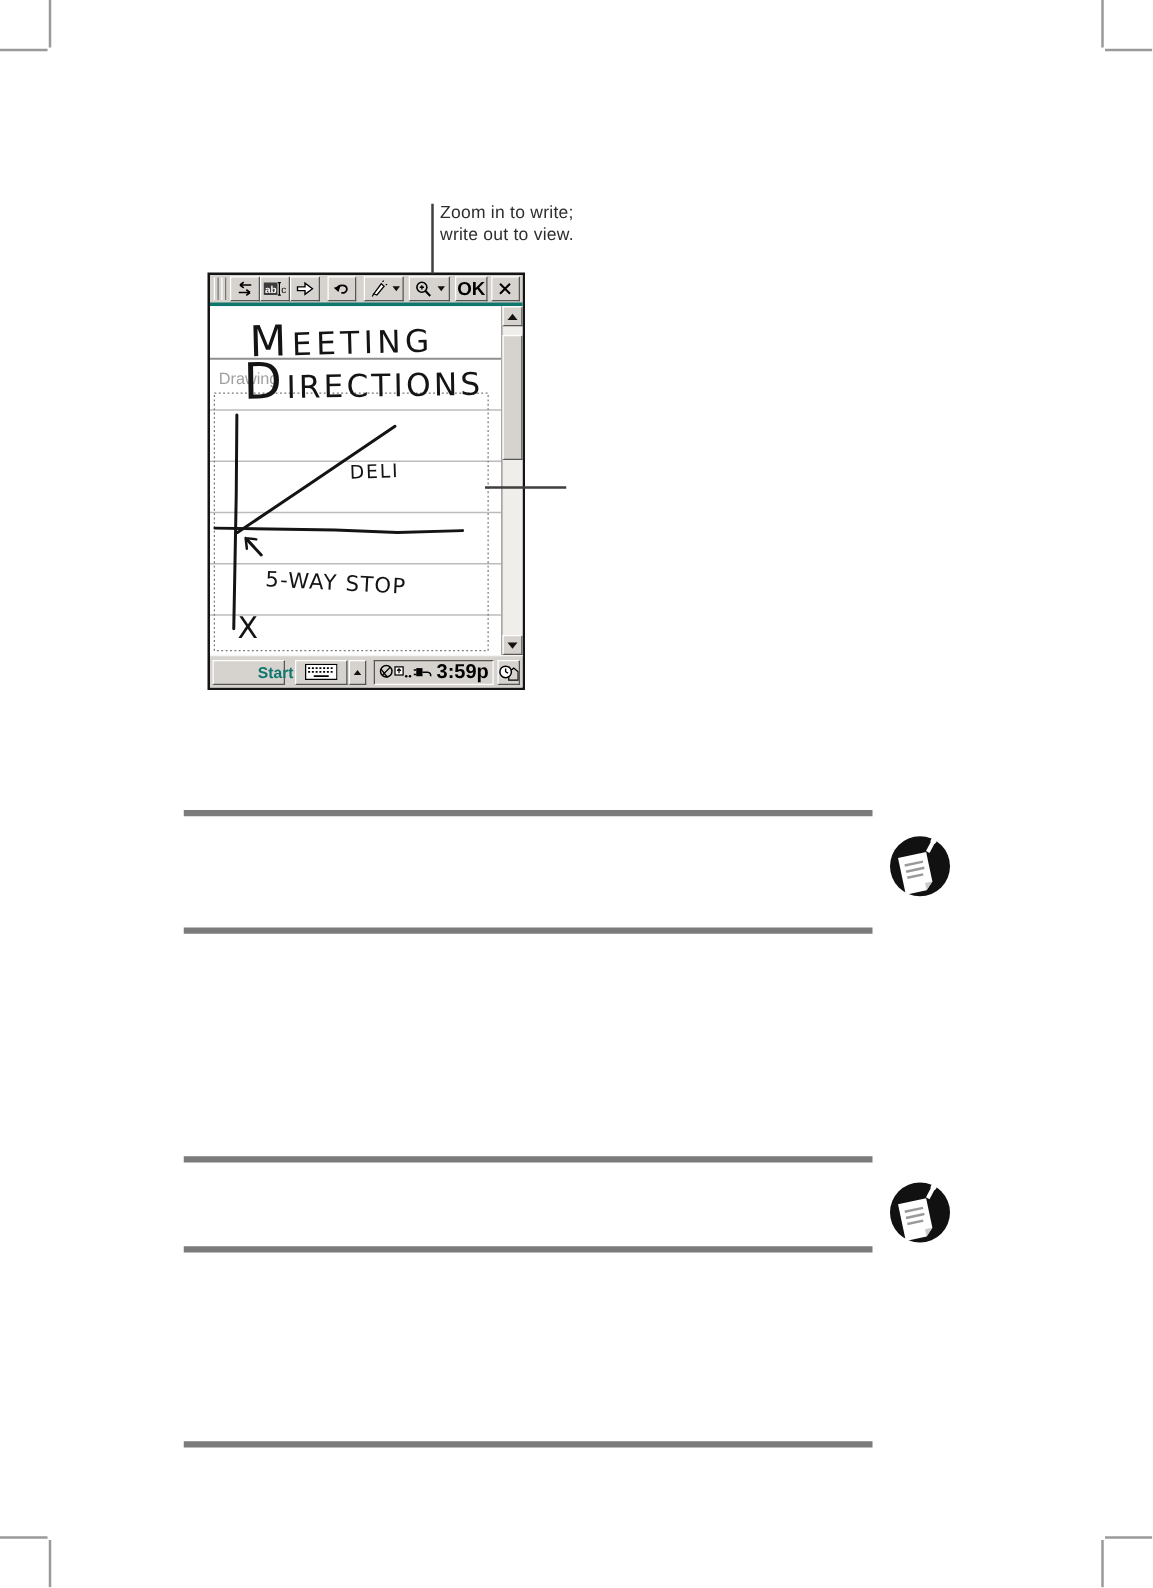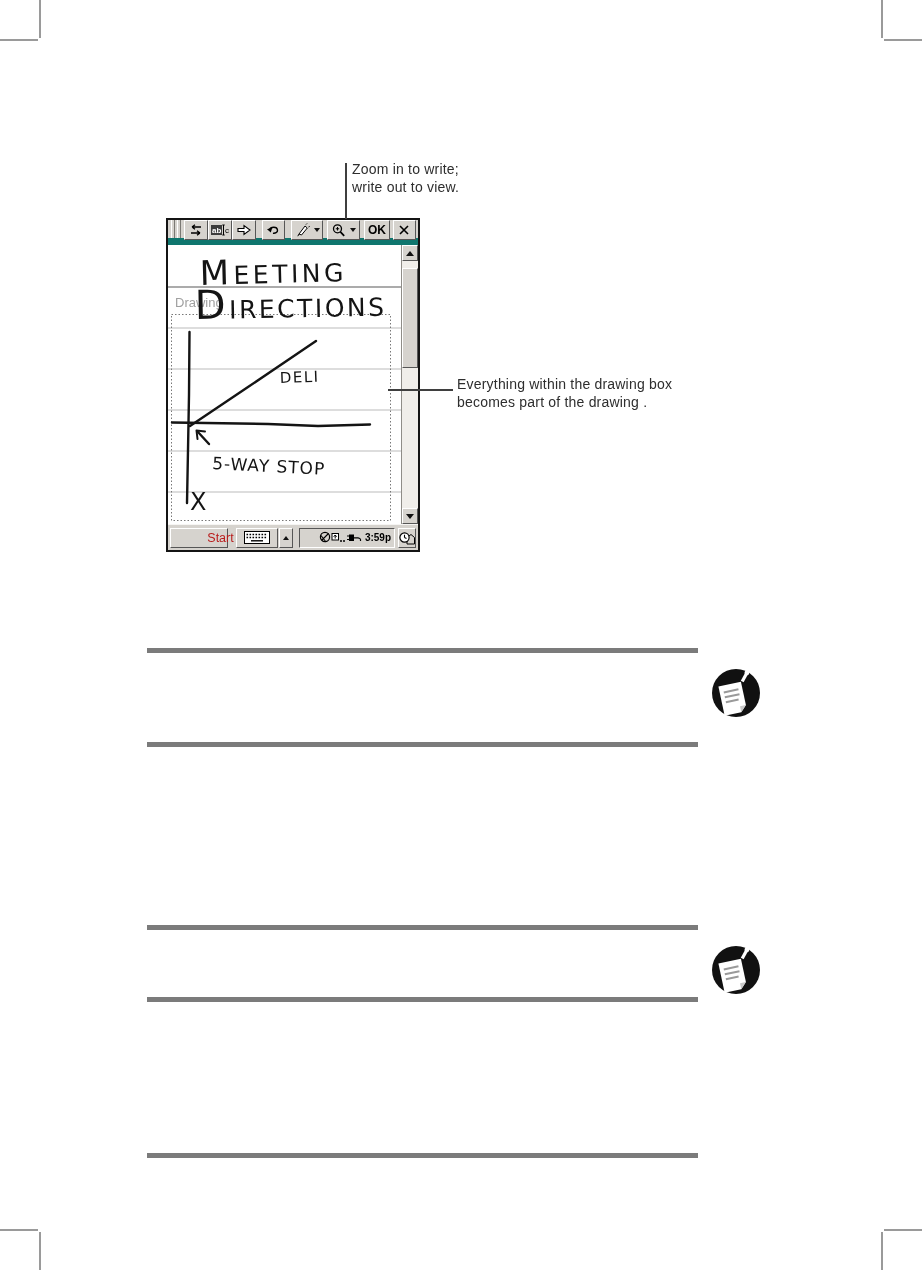--- a/index.html
+++ b/index.html
@@ -14,28 +14,28 @@
         letter-spacing:.2px;white-space:nowrap;}
   .callout-line-v{position:absolute;width:2px;background:#3f3f3f;z-index:20;}
   .callout-line-h{position:absolute;height:2px;background:#3f3f3f;z-index:20;}
 
   
   .pda{position:absolute;left:166px;top:218px;width:250px;height:330px;
        border:2px solid #141414;background:#fff;box-sizing:content-box;z-index:5;}
 
   
   .toolbar{position:absolute;left:0;top:0;width:100%;height:25px;background:#d6d3ce;
-       border-bottom:7px solid #0f766e;box-sizing:border-box;display:flex;align-items:flex-start;
+       border-bottom:3px solid #0f766e;box-sizing:border-box;display:flex;align-items:center;
        padding:0 2px;}
   .grip{width:2px;height:18px;border-left:1px solid #fff;border-right:1px solid #7a7873;margin:0 1px;}
   .tbtn{height:20px;display:flex;align-items:center;justify-content:center;background:#d6d3ce;
        border:1px solid;border-color:#ffffff #565656 #565656 #ffffff;box-sizing:border-box;}
   .tb-group{display:flex;margin-left:2px;}
   .tb-group .tbtn{width:24px;}
-  .lbl-ok{font-size:12px;font-weight:bold;color:#000;}
+  .lbl-ok{font-size:15px;font-weight:bold;color:#000;}
   .tri-down{width:0;height:0;border-left:3.5px solid transparent;border-right:3.5px solid transparent;
        border-top:4px solid #111;margin-left:3px;}
 
   
   .note-area{position:absolute;left:0;top:25px;width:233px;height:279px;background:#fff;overflow:hidden;}
   .note-area svg{position:absolute;left:0;top:0;}
 
   
   .scrollbar{position:absolute;right:0;top:25px;width:17px;height:279px;background:#f0eeea;
        border-left:1px solid #8f8d88;box-sizing:border-box;}
@@ -46,29 +46,29 @@
        border-color:#ffffff #565656 #565656 #ffffff;box-sizing:border-box;}
   .tri-up-s{width:0;height:0;border-left:4px solid transparent;border-right:4px solid transparent;
        border-bottom:5px solid #111;}
   .tri-down-s{width:0;height:0;border-left:4px solid transparent;border-right:4px solid transparent;
        border-top:5px solid #111;}
 
   
   .taskbar{position:absolute;left:0;bottom:0;width:100%;height:26px;background:#d6d3ce;
        border-top:1px solid #f6f5f3;box-sizing:border-box;display:flex;align-items:center;padding:0 2px;}
   .start-btn{width:58px;height:20px;display:flex;align-items:center;justify-content:center;gap:3px;}
-  .start-label{font-size:12.5px;font-weight:normal;color:#b91c1c;margin-left:40px;}
+  .start-label{font-size:12.5px;font-weight:bold;color:#0f766e;margin-left:40px;}
   .kb-btn{width:42px;height:20px;margin-left:8px;}
   .caret-btn{width:14px;height:20px;margin-left:1px;}
   .tri-up{width:0;height:0;border-left:3.5px solid transparent;border-right:3.5px solid transparent;
        border-bottom:4px solid #111;}
   .tray{height:20px;margin-left:6px;flex:1;display:flex;align-items:center;justify-content:flex-end;
        gap:2px;background:#d6d3ce;border:1px solid;border-color:#565656 #ffffff #ffffff #565656;
        box-sizing:border-box;padding:0 3px;}
-  .tray-time{font-size:10px;font-weight:bold;color:#000;}
+  .tray-time{font-size:16px;font-weight:bold;color:#000;}
   .clock-btn{width:18px;height:20px;margin-left:3px;}
 
   
   .rule{position:absolute;left:147px;width:551px;height:5px;background:#7b7b7b;}
 
   .note-icon{position:absolute;left:710px;width:52px;height:52px;}
 </style>
 </head>
 <body>
 <div class="page">
@@ -82,24 +82,20 @@
   <div class="crop" style="left:884px;top:1229px;width:38px;height:2px"></div>
   <div class="crop" style="left:881px;top:1232px;width:2px;height:38px"></div>
 
   <div class="callout-text" style="left:352px;top:160px">
     <div>Zoom in to write;</div>
     <div>write out to view.</div>
   </div>
   <div class="callout-line-v" style="left:345px;top:163px;height:56px"></div>
 
   <div class="callout-line-h" style="left:388px;top:389px;width:65px"></div>
-  <div class="callout-text" style="left:457px;top:375px">
-    <div>Everything within the drawing box</div>
-    <div>becomes part of the drawing .</div>
-  </div>
 
   <div class="pda">
 
     <div class="toolbar">
       <div class="grip"></div>
       <div class="grip"></div>
       <div class="tb-group">
         <div class="tbtn">
           <svg width="16" height="14" viewBox="0 0 16 14">
             <path d="M4 4 H13 M4 4 l3 -2.3 M4 4 l3 2.3" stroke="#000" stroke-width="1.3" fill="none"></path>

